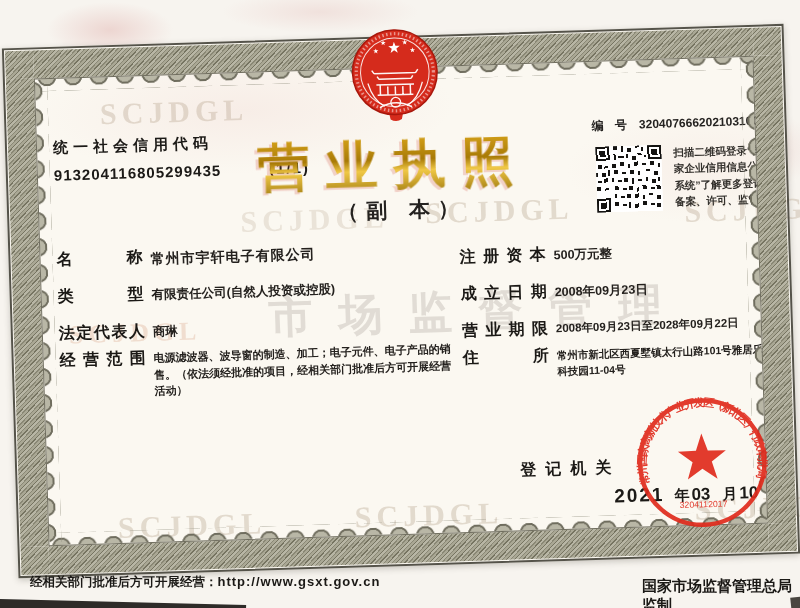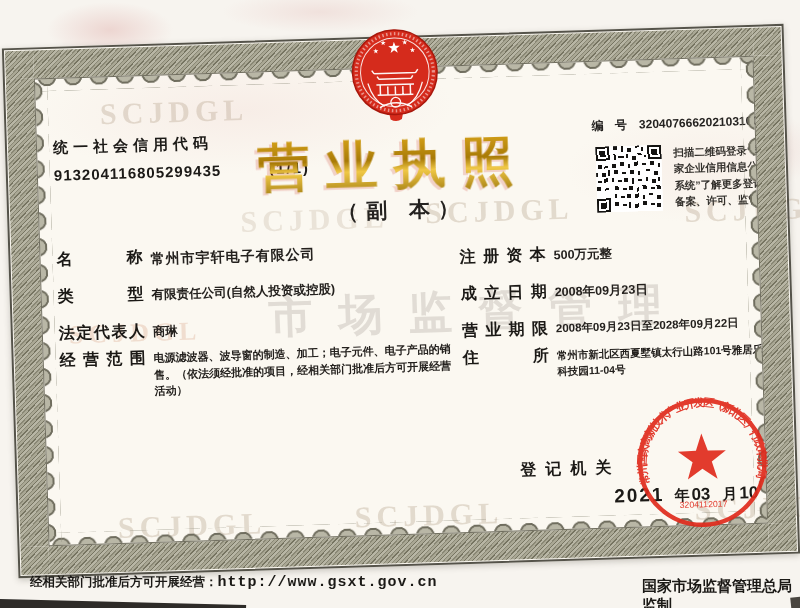--- a/index.html
+++ b/index.html
@@ -77,21 +77,21 @@
   .registry{font-size:16px;font-weight:bold;letter-spacing:9px;color:#1b1916;
       font-family:"Liberation Serif","DejaVu Serif",serif;}
   .date-row{font-size:15px;font-weight:bold;color:#1c1a17;white-space:nowrap;}
   .date-row .num{font-size:19px;letter-spacing:2px;margin-right:10px;}
   .date-row .unit{margin-right:2px;}
   .date-row .num2{font-size:17px;margin-right:12px;}
   .seal-svg{mix-blend-mode:multiply;opacity:.92;}
   
   .footer-item{position:absolute;z-index:2;color:#1b1916;font-weight:bold;}
   .f-left{left:30px;top:574px;font-size:12.5px;}
-  .f-left .url{font-family:Liberation Mono, monospace;font-size:15px;letter-spacing:1px;margin-top:14px;}
+  .f-left .url{font-family:Liberation Sans, sans-serif;font-size:13px;letter-spacing:1px;margin-top:14px;}
   .f-mid{left:388px;top:569px;font-size:10.5px;line-height:1.4;white-space:pre-line;}
   .f-right{left:642px;top:577px;font-size:15px;}
   .scan-edge-bl{position:absolute;left:-6px;bottom:-7px;width:252px;height:13px;
       background:#2e2b28;transform:rotate(1.4deg);z-index:6;}
   .scan-edge-br{position:absolute;right:-3px;bottom:-5px;width:12px;height:16px;
       background:#4a4640;transform:rotate(-6deg);z-index:6;}
 </style>
 </head>
 <body>
 

